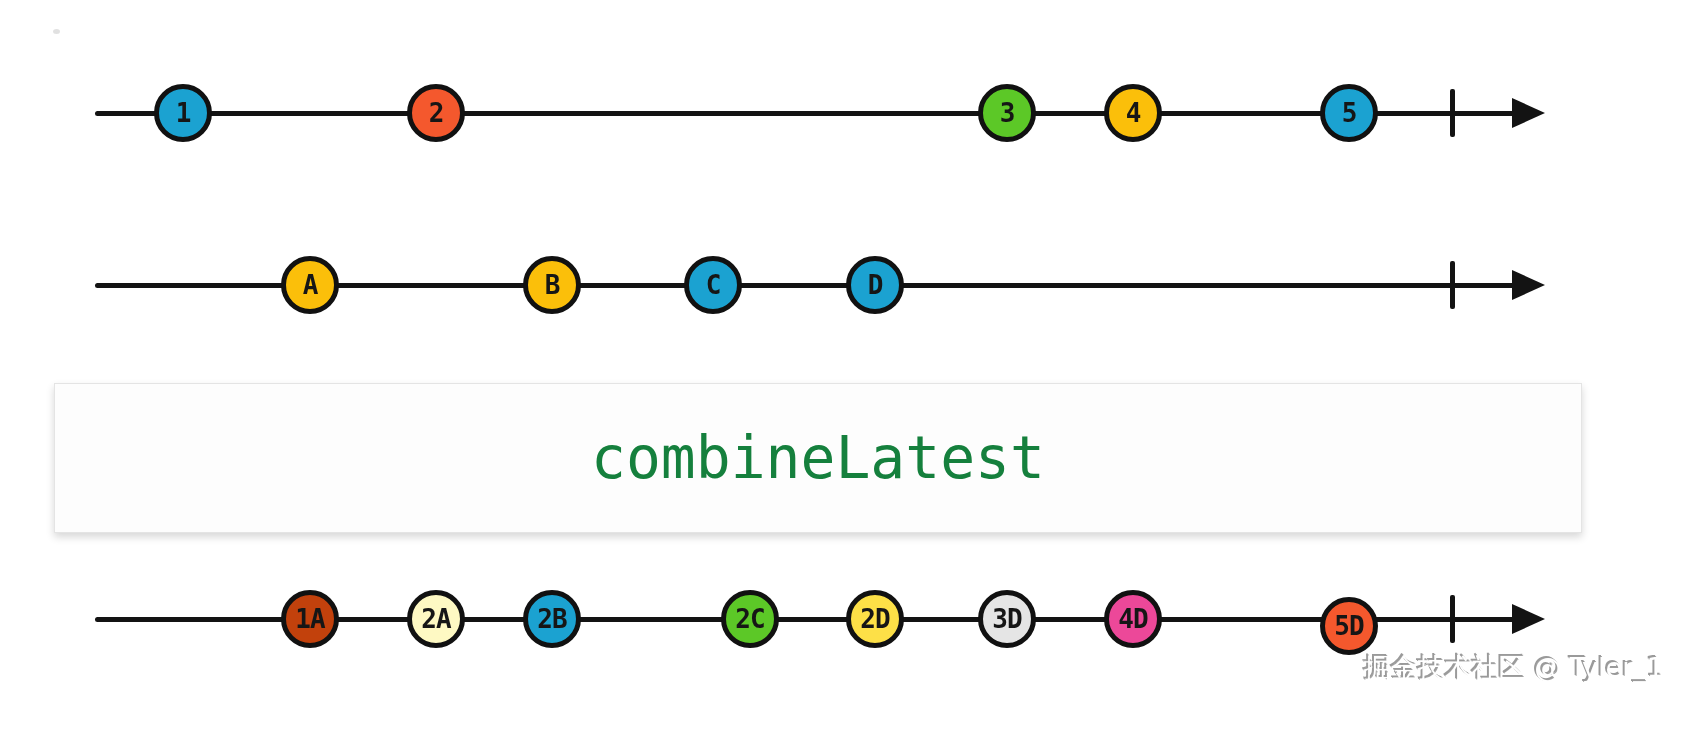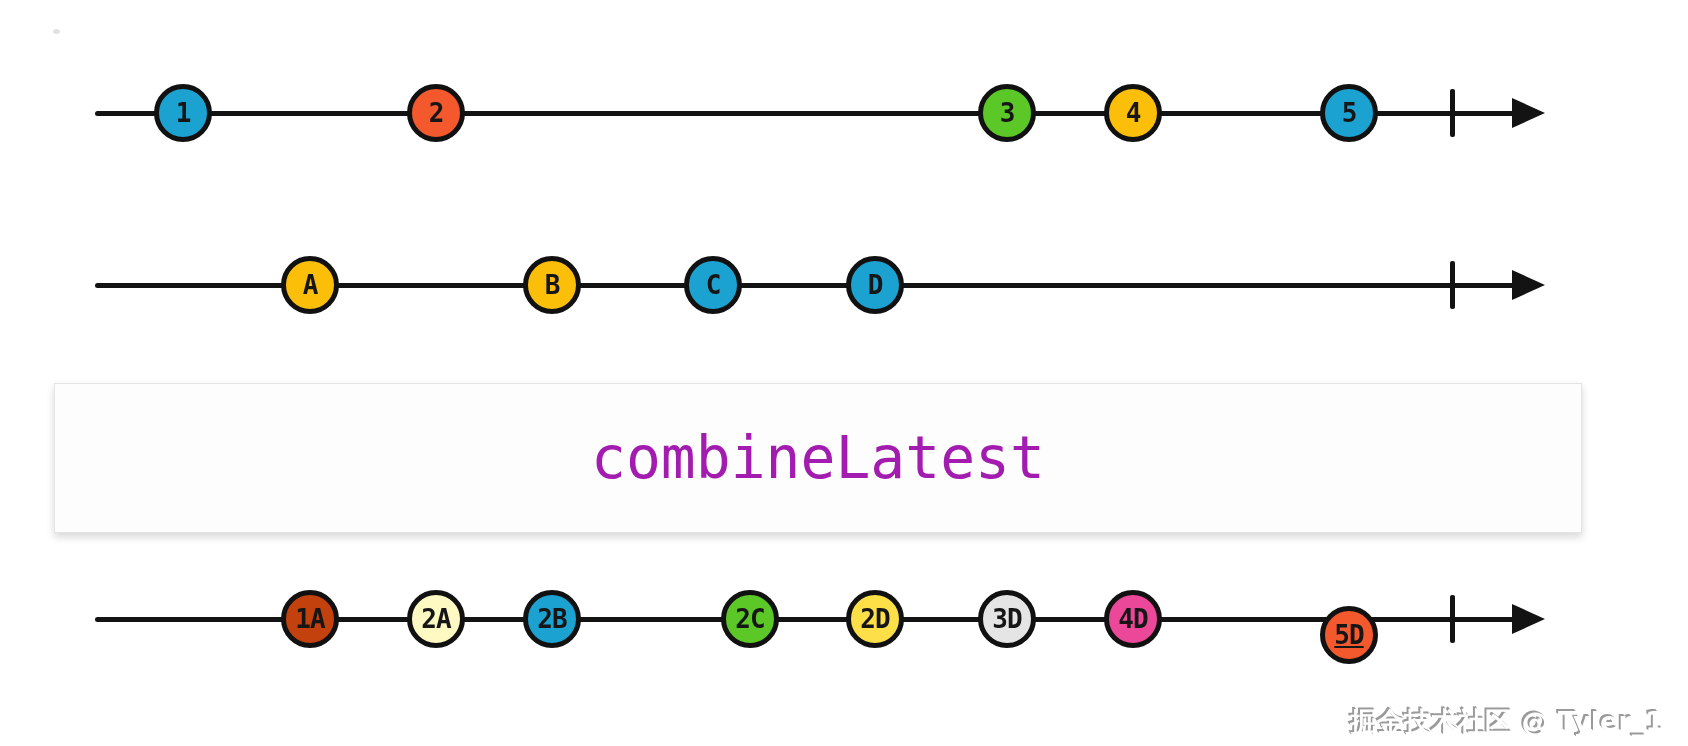--- a/index.html
+++ b/index.html
@@ -30,26 +30,26 @@
 
   
   .op-box {
     position:absolute; left:54px; top:383px; width:1528px; height:150px;
     background:#fdfdfd; border:1px solid #e4e4e4;
     box-shadow:0 4px 8px rgba(0,0,0,0.16);
     display:flex; align-items:center; justify-content:center;
     box-sizing:border-box;
   }
   .op-label { font-family:"DejaVu Sans Mono", monospace; font-size:58px;
-    color:#a21caf; letter-spacing:0px; }
+    color:#15803d; letter-spacing:0px; }
 
   
   .watermark {
-    position:absolute; right:24px; top:704px;
-    font-family:"DejaVu Sans", sans-serif; font-size:27px; font-weight:700;
+    position:absolute; right:24px; top:650px;
+    font-family:"DejaVu Sans", sans-serif; font-size:27px; font-weight:400;
     color:#ffffff;
     text-shadow:-2px -2px 0 #9a9a9a, -1px -1px 0 #a8a8a8;
     white-space:nowrap;
   }
 </style>
 </head>
 <body>
 
 <div class="canvas">
 
@@ -84,18 +84,18 @@
     <div class="tl-line"></div>
     <div class="tl-complete"></div>
     <div class="tl-arrow"></div>
   <div class="marble" style="left: 310px; top: 0px; background: #c2410c;">1A</div>
       <div class="marble" style="left: 436px; top: 0px; background: #fef9c3;">2A</div>
       <div class="marble" style="left: 552px; top: 0px; background: rgb(27, 162, 209);">2B</div>
       <div class="marble" style="left: 750px; top: 0px; background: rgb(92, 200, 39);">2C</div>
       <div class="marble" style="left: 875px; top: 0px; background: #fde047;">2D</div>
       <div class="marble" style="left: 1007px; top: 0px; background: #e5e5e5;">3D</div>
       <div class="marble" style="left: 1133px; top: 0px; background: #ec4899;">4D</div>
-      <div class="marble" style="left: 1349px; top: 16px; background: rgb(244, 88, 45); text-decoration: underline;">5D</div>
+      <div class="marble" style="left: 1349px; top: 7px; background: rgb(244, 88, 45);">5D</div>
     </div>
 
   <div class="watermark">掘金技术社区 @ Tyler_1</div>
 
 </div>
 
 </body></html>

